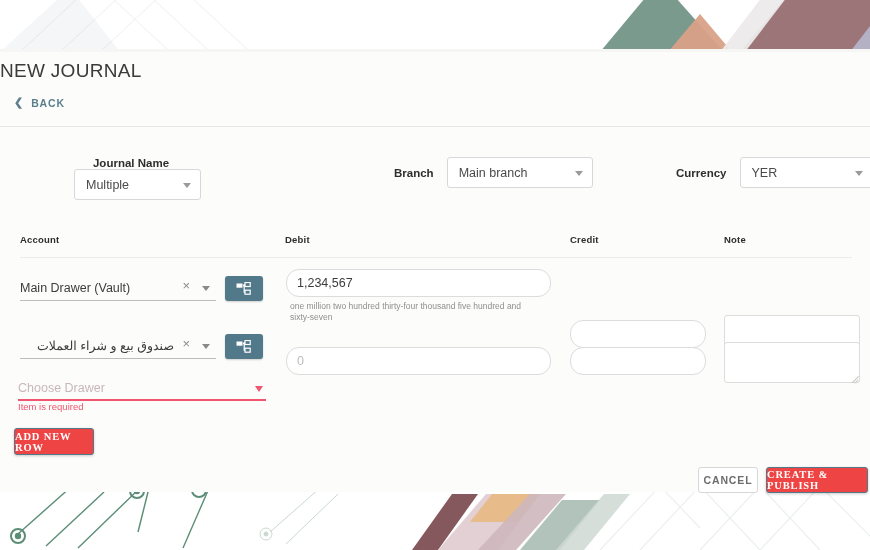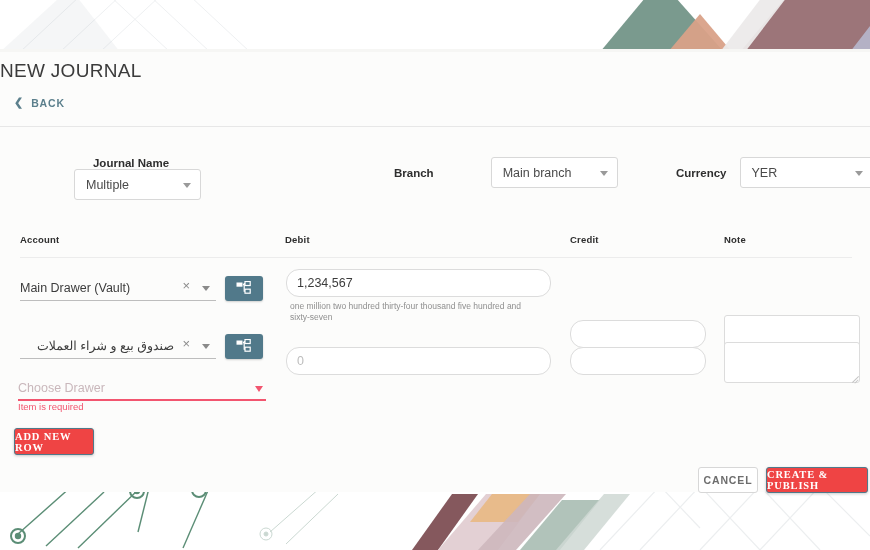--- a/index.html
+++ b/index.html
@@ -114,21 +114,21 @@
   }
   .tbl-rule {
     position: absolute;
     left: 20px; top: 205px; width: 832px; height: 1px;
     background: #ececec;
   }
 
   .row { position: absolute; left: 0; width: 870px; }
 
   
-  .acct-wrap { position: absolute; display: flex; align-items: center; }
+  .acct-wrap { position: absolute; display: flex; align-items: flex-end; }
   .acct-select {
     position: relative;
     width: 196px;
     height: 26px;
     border-bottom: 1px solid #bdbdbd;
     display: flex; align-items: center;
     cursor: pointer;
   }
   .acct-text {
     font-size: 12.5px;
@@ -322,21 +322,21 @@
       <div class="field-group" style="left:74px; top:0;flex-direction:column;">
         <span class="field-label">Journal Name</span>
         <div class="select-box" style="width:127px;">
           <span>Multiple</span>
           <span class="select-caret"></span>
         </div>
       </div>
 
       <div class="field-group" style="left:394px; top:0;">
         <span class="field-label">Branch</span>
-        <div class="select-box" style="width:127px;margin-left:44px;">
+        <div class="select-box" style="width:146px;">
           <span>Main branch</span>
           <span class="select-caret"></span>
         </div>
       </div>
 
       <div class="field-group" style="left:676px; top:0;">
         <span class="field-label">Currency</span>
         <div class="select-box" style="width:133px;">
           <span>YER</span>
           <span class="select-caret"></span>

